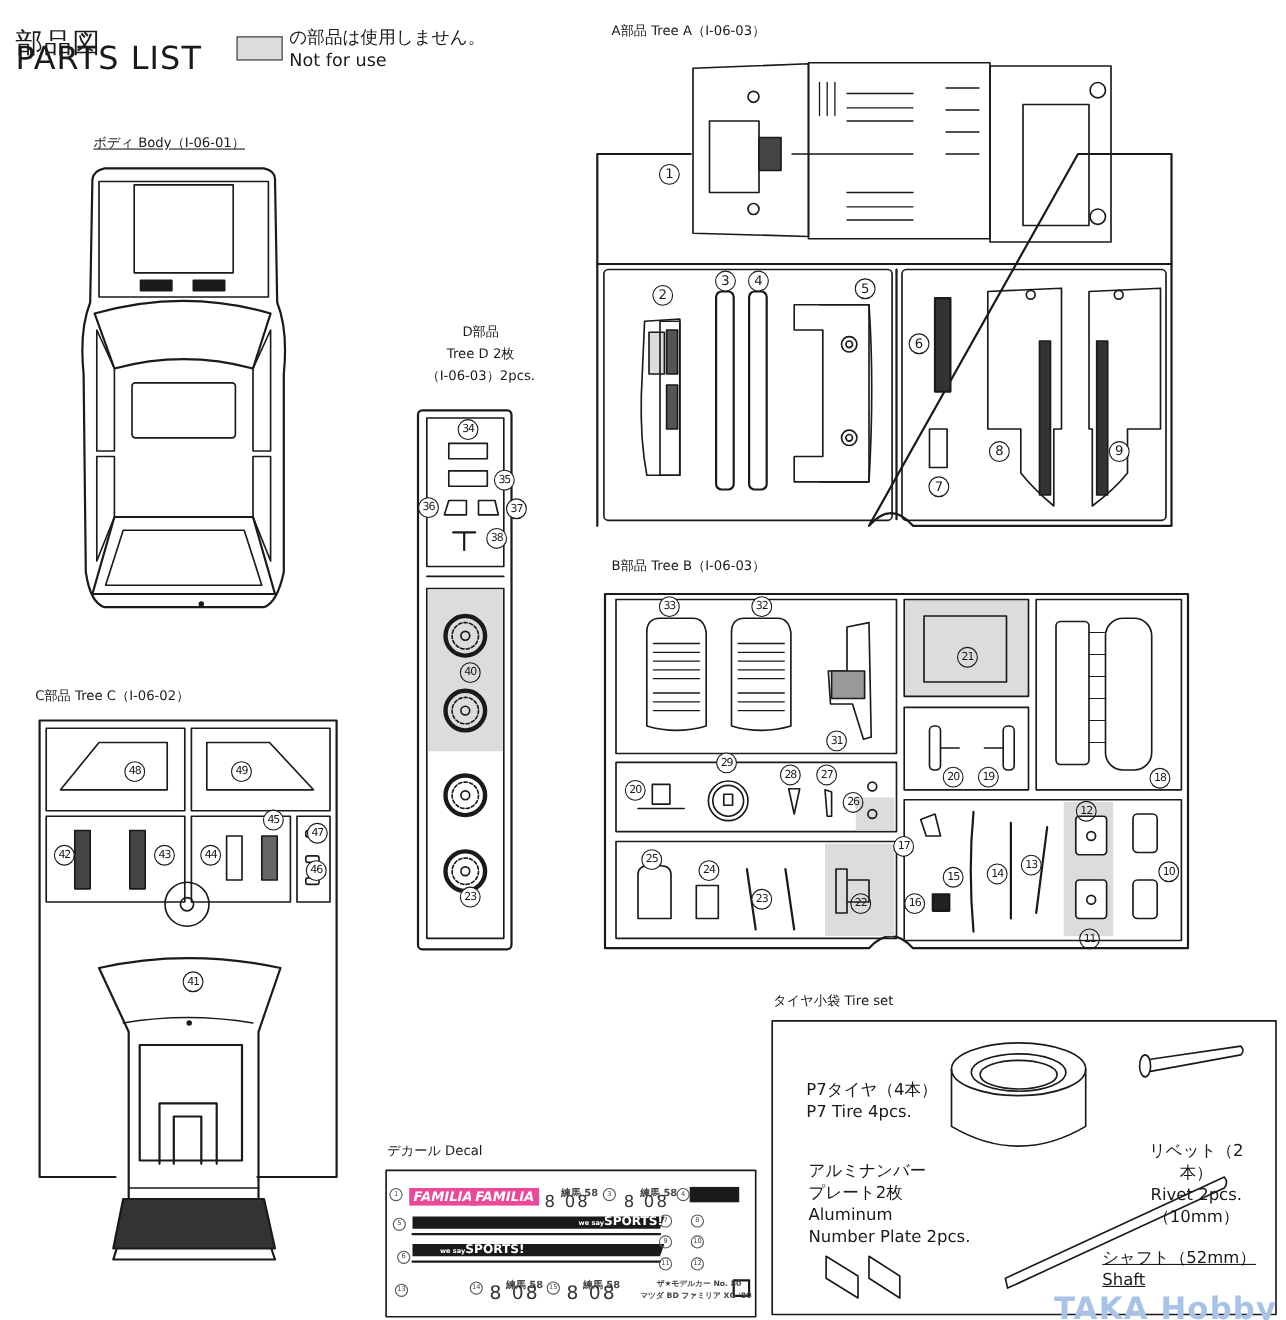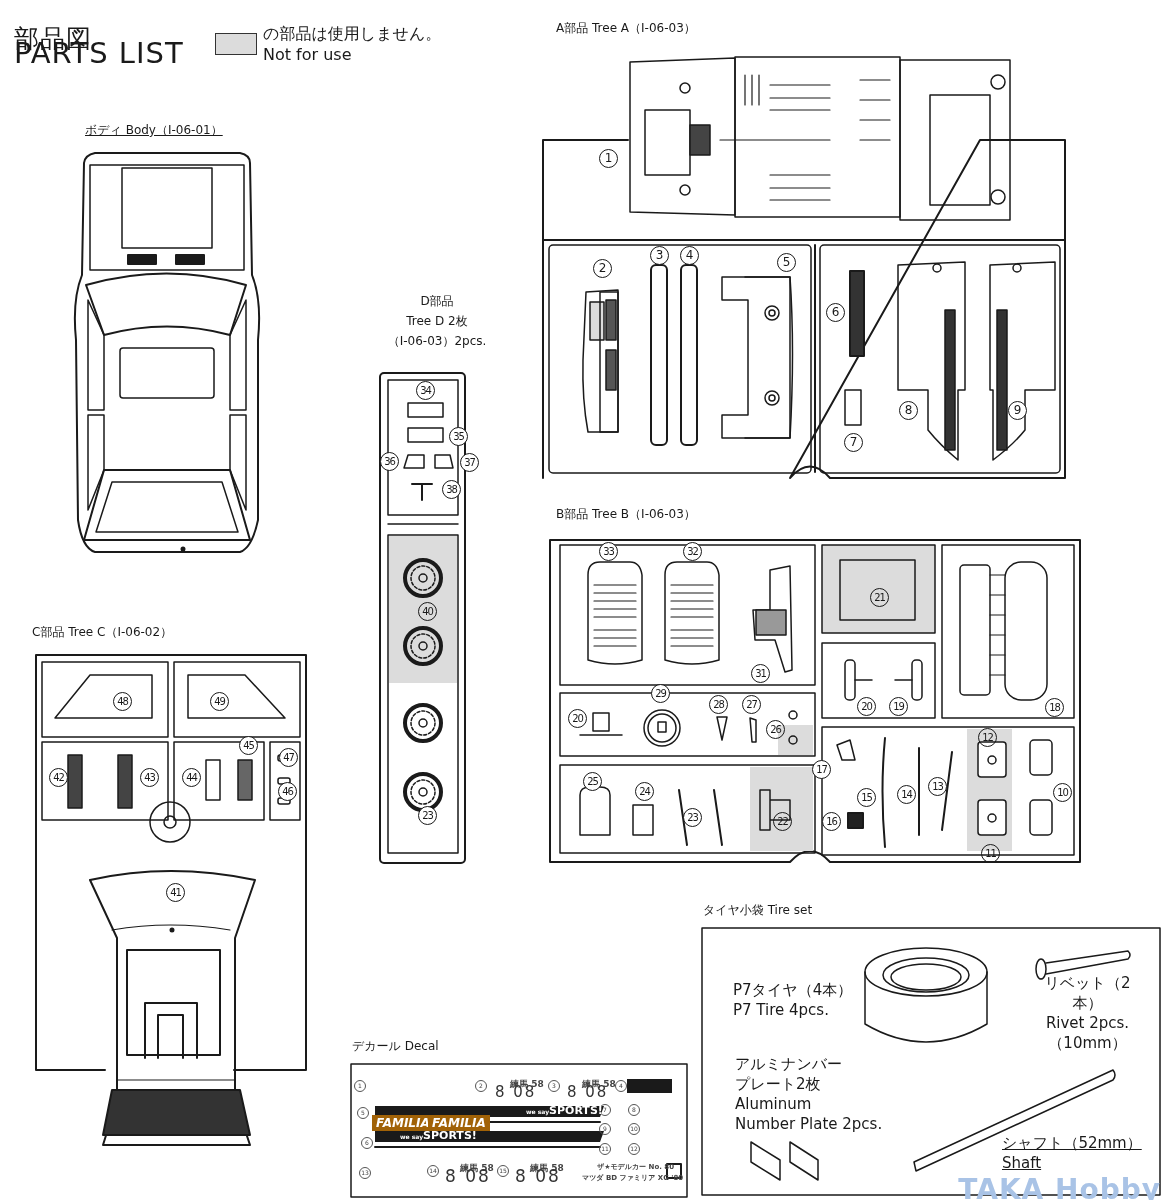--- a/index.html
+++ b/index.html
@@ -9,21 +9,21 @@
   .title-jp { left: 14px; top: 2px; font-size: 25px; letter-spacing: 1px; margin-top: 20px; }
   .title-en { left: 14px; top: 36px; font-size: 29px; letter-spacing: 1px; }
   .legend-swatch { left: 215px; top: 33px; width: 40px; height: 20px; background: #dcdcdc; border: 1px solid #333; }
   .legend-jp { left: 263px; top: 24px; font-size: 16px; }
   .legend-en { left: 263px; top: 45px; font-size: 16px; }
   .section-label { font-size: 12px; white-space: nowrap; }
   .center { text-align: center; }
   svg { position: absolute; left: 0; top: 0; }
   .tire-txt { font-size: 15px; line-height: 20px; }
   .watermark { right: 8px; bottom: -6px; font-size: 28px; font-weight: bold; color: #a9c3e6; letter-spacing: 1px; }
-  .decal-black { background: #a16207; color: #fff; font-weight: bold; font-style: italic; font-size: 12px; padding: 1px 4px; margin-top: 35px; }
+  .decal-black { background: #ec4899; color: #fff; font-weight: bold; font-style: italic; font-size: 12px; padding: 1px 4px; }
   .plate { font-size: 22px; letter-spacing: 2px; color: #333; }
   .small { font-size: 9px; color: #444; font-weight: bold; }
 </style>
 </head>
 <body>
 
 <div class="abs title-jp">部品図</div>
 <div class="abs title-en">PARTS LIST</div>
 <div class="abs legend-swatch" style="background: rgb(220, 220, 220);"></div>
 <div class="abs legend-jp">の部品は使用しません。</div>
@@ -391,21 +391,21 @@
 <div class="abs plate" style="left:445px;top:1166px;font-size:17px;">8 08</div>
 <div class="abs small" style="left:530px;top:1162px;">練馬 58</div>
 <div class="abs plate" style="left:515px;top:1166px;font-size:17px;">8 08</div>
 <div class="abs small" style="left:597px;top:1162px;font-size:7px;">ザ★モデルカー No. 80</div>
 <div class="abs small" style="left:582px;top:1173px;font-size:7px;">マツダ BD ファミリア XG '80</div>
 
 <div class="abs tire-txt" style="left:733px;top:980px;">
   <div>P7タイヤ（4本）</div>
   <div>P7 Tire 4pcs.</div>
 </div>
-<div class="abs tire-txt center" style="left:1030px;top:973px;width:115px;">
+<div class="abs tire-txt center" style="left:1030px;top:1036px;width:115px;">
   <div>リベット（2本）</div>
   <div>Rivet 2pcs.</div>
   <div>（10mm）</div>
 </div>
 <div class="abs tire-txt" style="left:735px;top:1054px;">
   <div>アルミナンバー</div>
   <div>プレート2枚</div>
   <div>Aluminum</div>
   <div>Number Plate 2pcs.</div>
 </div>

